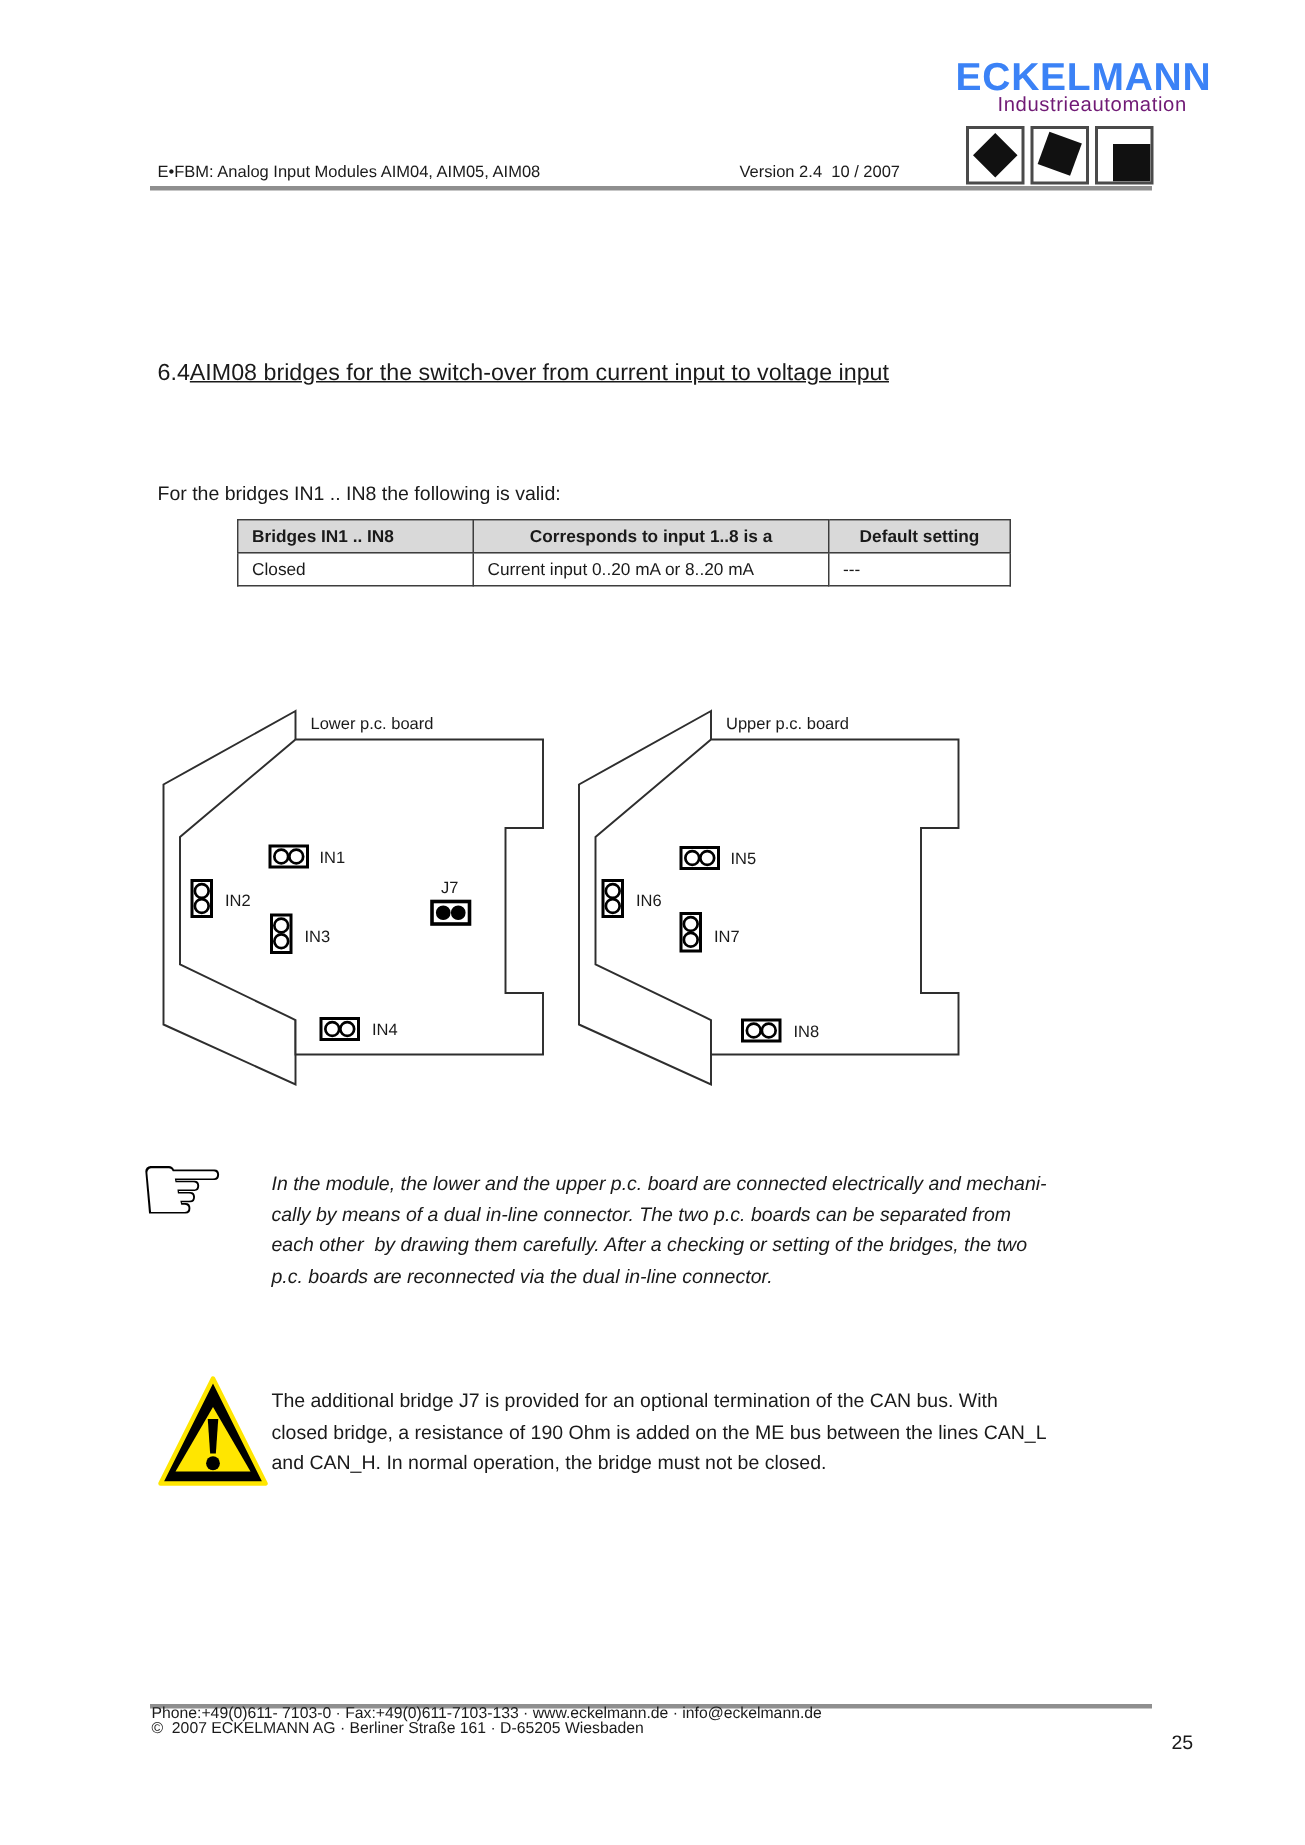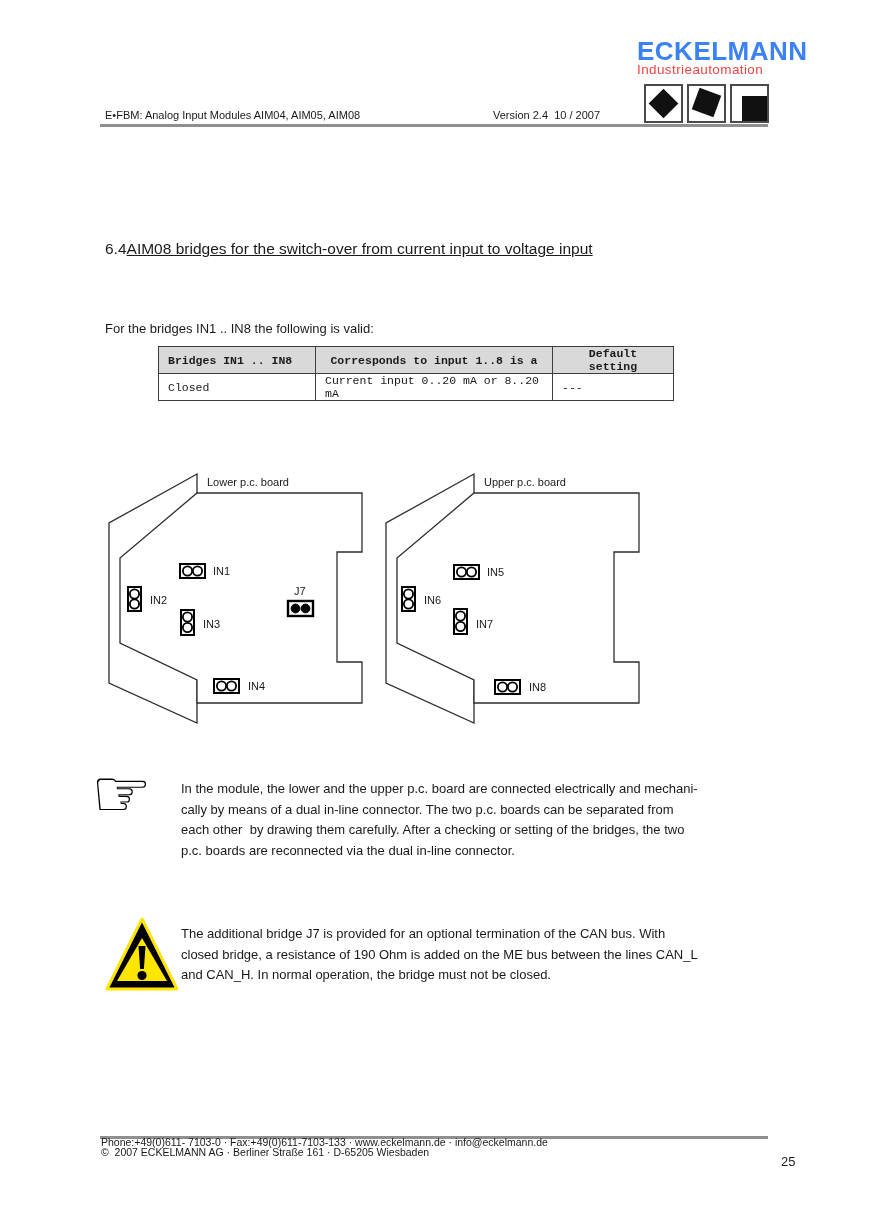--- a/index.html
+++ b/index.html
@@ -8,55 +8,55 @@
 
   
   .hdr-left{position:absolute;left:105px;top:109px;font-size:11px;white-space:pre;}
   .hdr-right{position:absolute;left:493px;top:109px;font-size:11px;white-space:pre;}
   .hdr-rule{position:absolute;left:100px;top:124px;width:668px;height:3px;background:#8f8f8f;}
   .ftr-rule{position:absolute;left:100px;top:1136px;width:668px;height:3px;background:#8f8f8f;}
 
   
   .logo{position:absolute;left:637px;top:40px;width:140px;}
   .logo-name{font-size:26px;font-weight:bold;letter-spacing:.5px;color:#3b82f6;line-height:22px;}
-  .logo-sub{font-size:13.5px;letter-spacing:.4px;color:#ef4444;line-height:16px;}
+  .logo-sub{font-size:13.5px;letter-spacing:.4px;color:#701a75;line-height:16px;margin-left:28px;}
   .logo-marks{position:absolute;left:644px;top:84px;display:flex;gap:4px;}
   .logo-box{position:relative;width:35px;height:35px;border:2px solid #4a4a4a;background:#fff;overflow:hidden;}
   .mark-diamond{position:absolute;left:7px;top:7px;width:21px;height:21px;background:#111;transform:rotate(45deg);}
   .mark-tilted{position:absolute;left:6px;top:5px;width:23px;height:23px;background:#111;transform:rotate(20deg);}
   .mark-corner{position:absolute;right:0;bottom:0;width:25px;height:25px;background:#111;}
 
   
   .heading{position:absolute;left:105px;top:240px;font-size:15.5px;}
   .heading .num{display:inline-block;}
   .heading .ttl{text-decoration:underline;}
 
   
   .para{position:absolute;font-size:13px;line-height:20px;white-space:pre-wrap;}
   .p-intro{left:105px;top:274px;width:680px;}
   .p-lead{left:105px;top:319px;width:680px;}
 
   
-  table.spec{position:absolute;left:158px;top:346px;border-collapse:collapse;table-layout:fixed;width:515px;font-size:11.5px;font-family:Liberation Mono, monospace;}
+  table.spec{position:absolute;left:158px;top:346px;border-collapse:collapse;table-layout:fixed;width:515px;font-size:11.5px;}
   table.spec th,table.spec td{border:1px solid #3d3d3d;padding:0 9px;height:21px;vertical-align:middle;}
   table.spec th{background:#d9d9d9;font-weight:bold;text-align:center;}
   table.spec th.c0{text-align:left;}
   .w0{width:157px;} .w1{width:237px;} .w2{width:121px;}
 
   
   .diagram-svg{position:absolute;left:100px;top:460px;}
   .dg-line{fill:#ffffff;stroke:#2e2e2e;stroke-width:1.3;}
   .dg-txt{font-size:11px;fill:#1a1a1a;}
   .jp-rect{fill:#ffffff;stroke:#000;stroke-width:2;}
   .jp-pin{fill:#ffffff;stroke:#000;stroke-width:1.8;}
   .jp-pin-closed{fill:#000;stroke:#000;stroke-width:1;}
 
   
   .hand-icon{position:absolute;left:91px;top:760px;font-size:68px;line-height:68px;color:#000;font-family:"DejaVu Sans",sans-serif;}
-  .note-text{left:181px;top:779px;width:600px;line-height:20.5px;}
+  .note-text{left:181px;top:779px;width:600px;line-height:20.5px;font-style:italic;}
 
   
   .warn-svg{position:absolute;left:102px;top:912px;}
   .warn-text{left:181px;top:924px;width:600px;line-height:20.5px;}
 
   
   .ftr-line1{position:absolute;left:101px;top:1146px;font-size:10.5px;white-space:pre;}
   .ftr-line2{position:absolute;left:101px;top:1136px;font-size:10.5px;white-space:pre;}
   .page-num{position:absolute;left:781px;top:1154px;font-size:13px;}
 </style>

